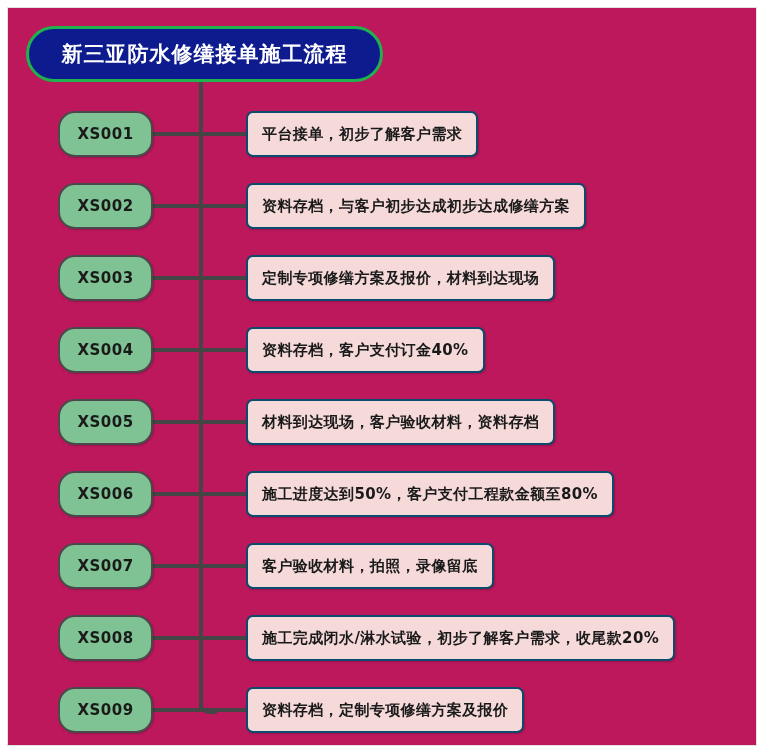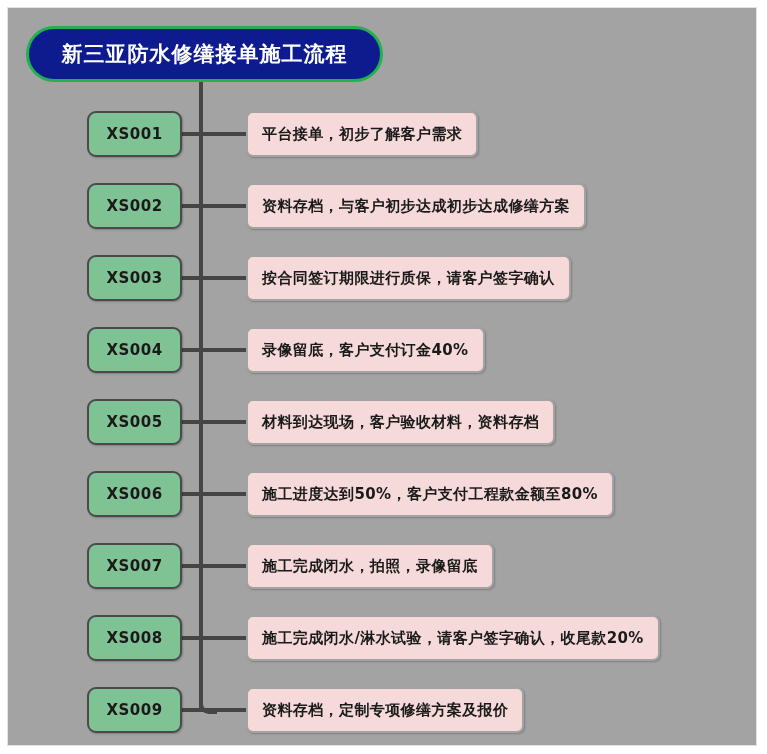--- a/index.html
+++ b/index.html
@@ -6,21 +6,21 @@
   body{
     width:767px;height:754px;
     background:#ffffff;
     font-family:"DejaVu Sans","Liberation Sans",sans-serif;
     overflow:hidden;
   }
   #canvas{
     position:absolute;
     left:7px;top:7px;
     width:750px;height:739px;
-    background:#a3a3a3;
+    background:#be185d;
     border:1px solid #e2e2e2;
     box-sizing:border-box;
     overflow:hidden;
   }
   
   #title-node{
     position:absolute;
     left:18px;top:18px;
     width:357px;height:56px;
     background:#0d1b8e;
@@ -71,39 +71,38 @@
     background:#454545;
   }
   .code-box{
     position:absolute;
     left:50px;
     top:0;
     width:95px;
     height:46px;
     background:#7fc395;
     border:2px solid #4a4a4a;
-    border-radius:9px;
+    border-radius:17px;
     box-sizing:border-box;
     display:flex;align-items:center;justify-content:center;
     box-shadow:1px 1px 2px rgba(0,0,0,0.22);
-    margin-left:29px;
   }
   .code-box .code-text{
     color:#1a1a1a;
     font-size:15px;
     font-weight:bold;
     letter-spacing:0.5px;
   }
   .desc-box{
     position:absolute;
     left:238px;
     top:0;
     height:46px;
     background:#f6dada;
-    border:2px solid #a3a3a3;
+    border:2px solid #0c4a6e;
     border-radius:7px;
     box-sizing:border-box;
     display:flex;align-items:center;
     padding:0 14px;
     box-shadow:1px 1px 2px rgba(0,0,0,0.22);
   }
   .desc-box .desc-text{
     color:#1a1a1a;
     font-size:15px;
     font-weight:bold;
@@ -141,30 +140,30 @@
         <div class="desc-box">
           <span class="desc-text">资料存档，与客户初步达成初步达成修缮方案</span>
         </div>
       </div>
       <div class="row" style="top: 247px;">
         <div class="connector"></div>
         <div class="code-box">
           <span class="code-text">XS003</span>
         </div>
         <div class="desc-box">
-          <span class="desc-text">按合同签订期限进行质保，请客户签字确认</span>
+          <span class="desc-text">定制专项修缮方案及报价，材料到达现场</span>
         </div>
       </div>
       <div class="row" style="top: 319px;">
         <div class="connector"></div>
         <div class="code-box">
           <span class="code-text">XS004</span>
         </div>
         <div class="desc-box">
-          <span class="desc-text">录像留底，客户支付订金40%</span>
+          <span class="desc-text">资料存档，客户支付订金40%</span>
         </div>
       </div>
       <div class="row" style="top: 391px;">
         <div class="connector"></div>
         <div class="code-box">
           <span class="code-text">XS005</span>
         </div>
         <div class="desc-box">
           <span class="desc-text">材料到达现场，客户验收材料，资料存档</span>
         </div>
@@ -177,30 +176,30 @@
         <div class="desc-box">
           <span class="desc-text">施工进度达到50%，客户支付工程款金额至80%</span>
         </div>
       </div>
       <div class="row" style="top: 535px;">
         <div class="connector"></div>
         <div class="code-box">
           <span class="code-text">XS007</span>
         </div>
         <div class="desc-box">
-          <span class="desc-text">施工完成闭水，拍照，录像留底</span>
+          <span class="desc-text">客户验收材料，拍照，录像留底</span>
         </div>
       </div>
       <div class="row" style="top: 607px;">
         <div class="connector"></div>
         <div class="code-box">
           <span class="code-text">XS008</span>
         </div>
         <div class="desc-box">
-          <span class="desc-text">施工完成闭水/淋水试验，请客户签字确认，收尾款20%</span>
+          <span class="desc-text">施工完成闭水/淋水试验，初步了解客户需求，收尾款20%</span>
         </div>
       </div>
       <div class="row" style="top: 679px;">
         <div class="connector"></div>
         <div class="code-box">
           <span class="code-text">XS009</span>
         </div>
         <div class="desc-box">
           <span class="desc-text">资料存档，定制专项修缮方案及报价</span>
         </div>

